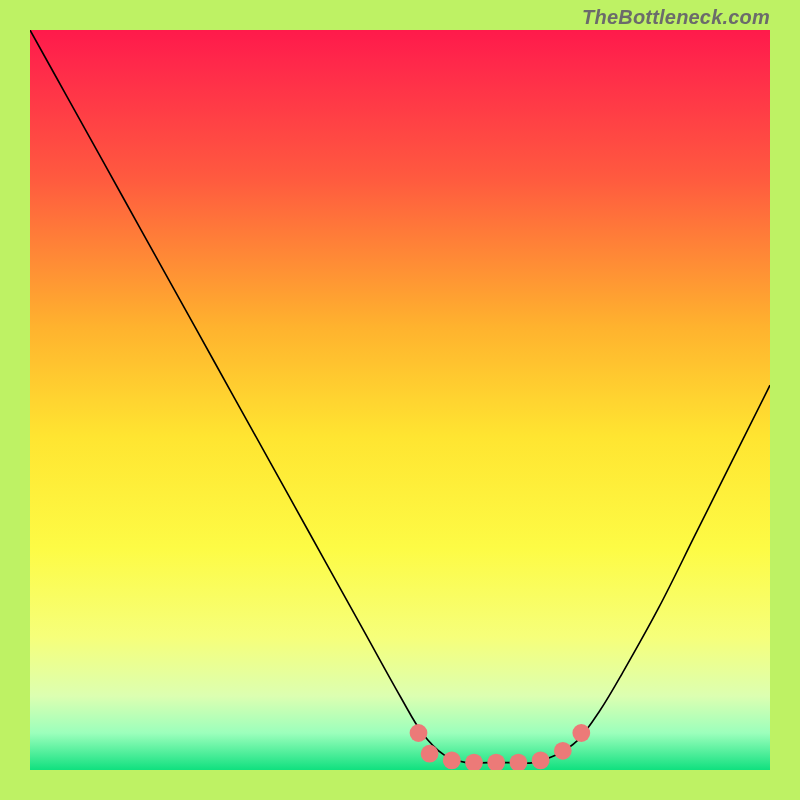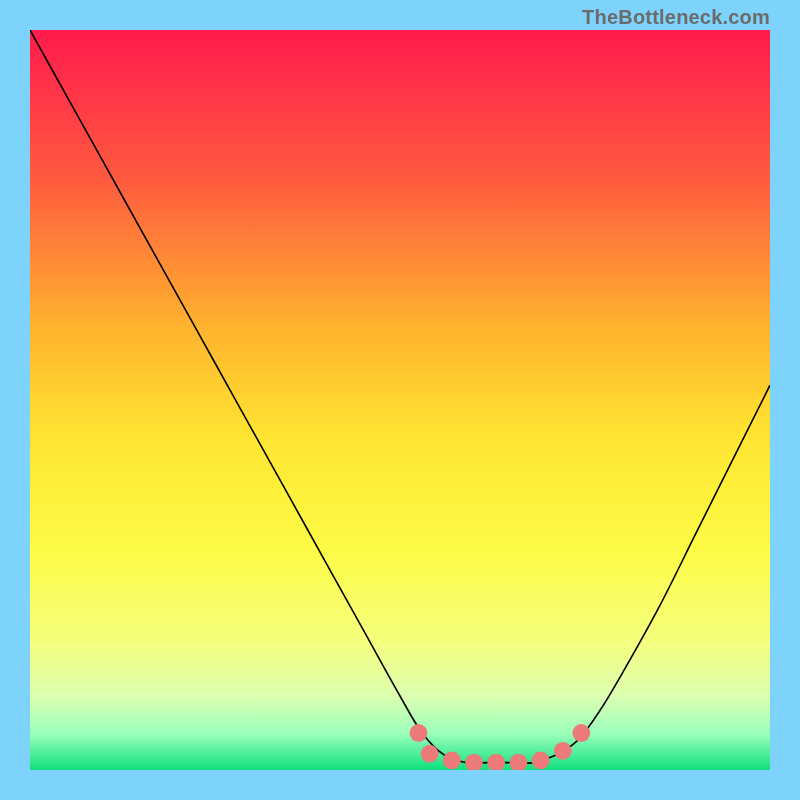--- a/index.html
+++ b/index.html
@@ -9,21 +9,22 @@
     height: 800px;
     background: #000;
     overflow: hidden;
   }
   .frame {
     position: absolute;
     left: 0;
     top: 0;
     width: 800px;
     height: 800px;
-    background: #7dd3fc;
+    background: #bef264;
+    font-style: italic;
   }
   .plot-area {
     position: absolute;
     left: 30px;
     top: 30px;
     width: 740px;
     height: 740px;
   }
   .watermark {
     position: absolute;

